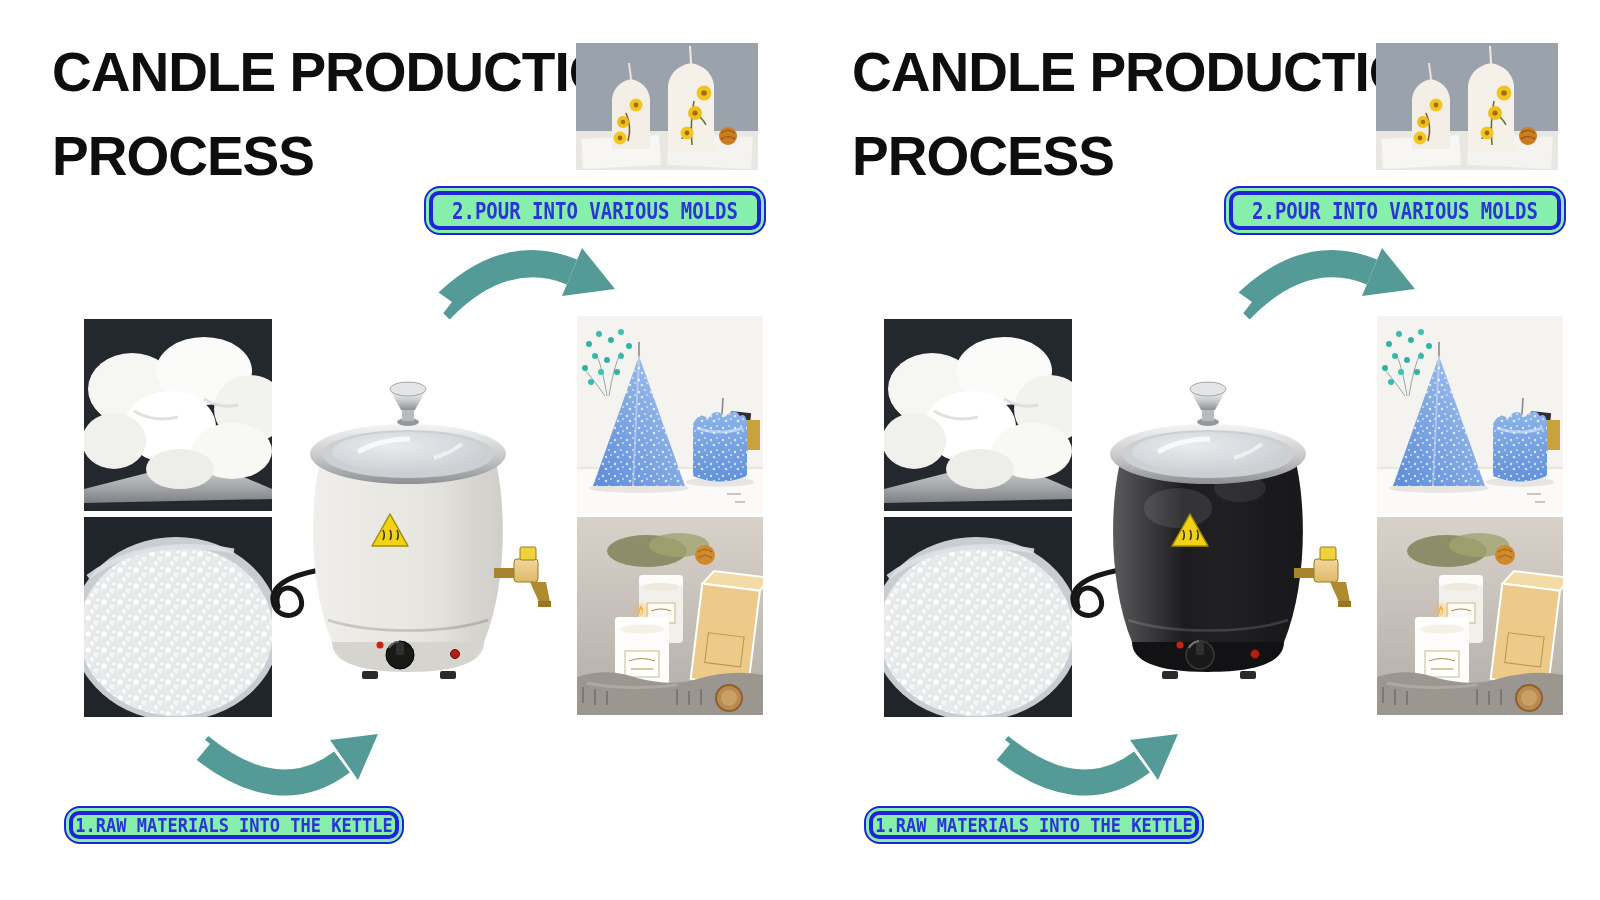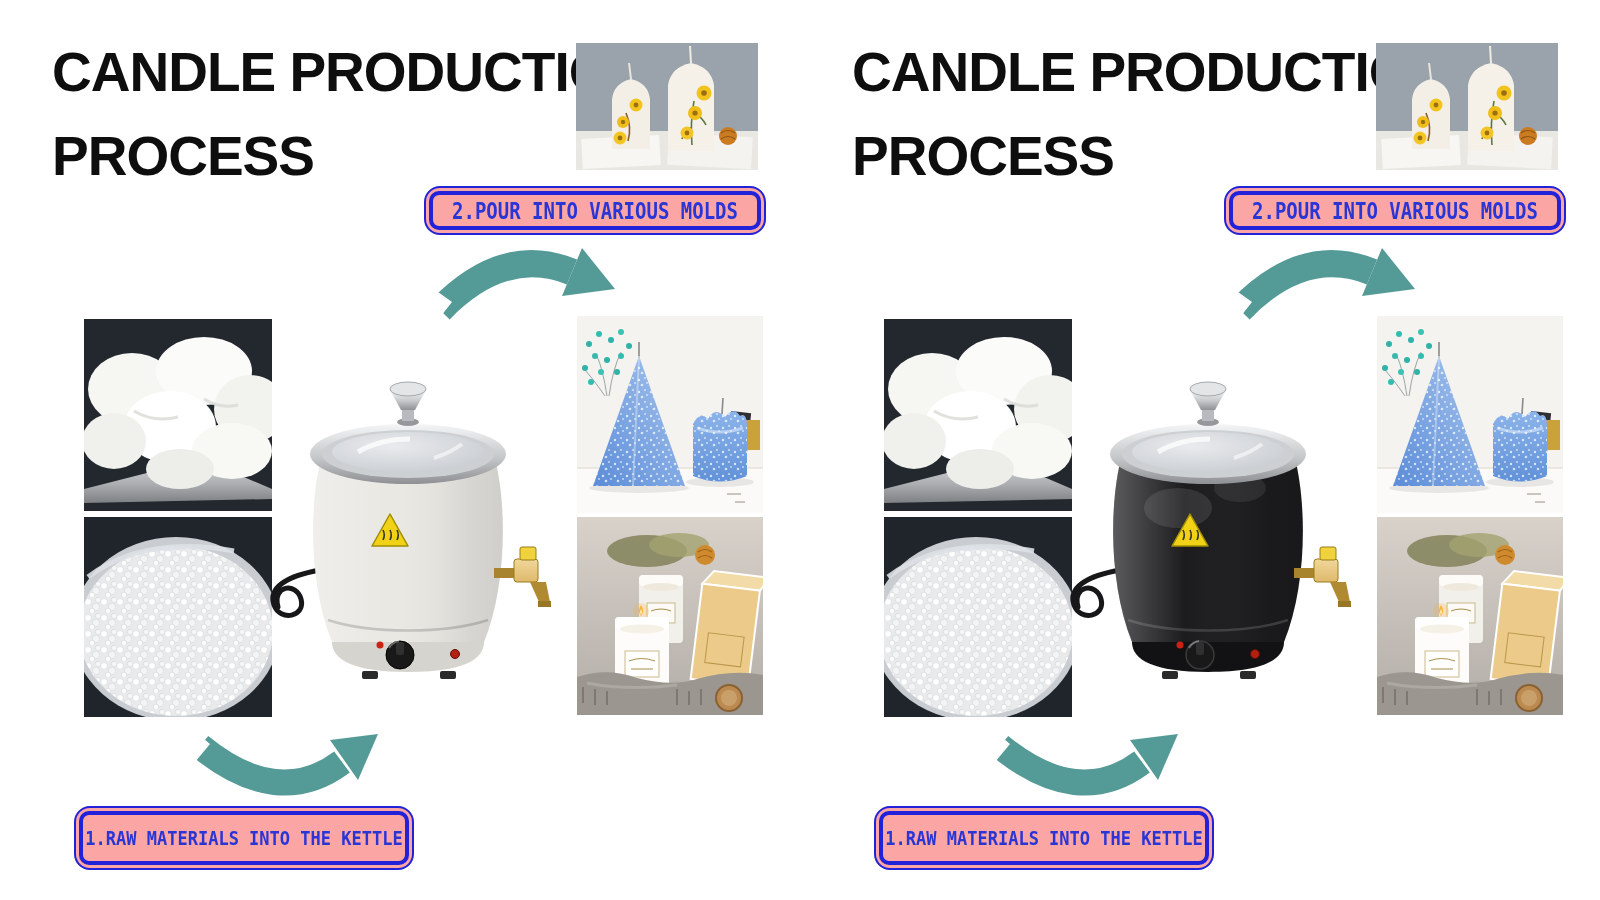--- a/index.html
+++ b/index.html
@@ -19,28 +19,28 @@
   .photo-finished{left:576px;top:43px;width:182px;height:127px;}
   .photo-raw1{left:84px;top:319px;width:188px;height:192px;}
   .photo-raw2{left:84px;top:517px;width:188px;height:200px;}
   .photo-molds{left:577px;top:316px;width:186px;height:197px;}
   .photo-jars{left:577px;top:517px;width:186px;height:198px;}
 
   .kettle{position:absolute;left:258px;top:358px;width:300px;height:335px;}
   .kettle svg{display:block;width:100%;height:100%;}
 
   .step-box{position:absolute;border:2px solid #2222d8;border-radius:16px;
-    padding:3px;background:#fca5a5;box-sizing:border-box;text-align:center;}
+    padding:3px;background:#86efac;box-sizing:border-box;text-align:center;}
   .step-box .inner{height:100%;border:4px solid #2222d8;border-radius:10px;
     box-sizing:border-box;display:flex;align-items:center;justify-content:center;}
   .step-box .txt{font-family:"DejaVu Sans Mono",monospace;font-weight:bold;
     color:#2a35d6;transform:scaleY(1.18);white-space:nowrap;}
   .step2-box{left:424px;top:186px;width:342px;height:49px;}
   .step2-box .txt{font-size:19px;}
-  .step1-box{left:74px;top:806px;width:340px;height:64px;}
+  .step1-box{left:64px;top:806px;width:340px;height:38px;}
   .step1-box .txt{font-size:17px;}
 
   .arrow{position:absolute;}
   .arrow-top{left:426px;top:236px;width:200px;height:98px;}
   .arrow-bottom{left:186px;top:716px;width:200px;height:88px;}
 </style>
 </head>
 <body>
 
 <svg width="0" height="0" style="position:absolute" aria-hidden="true">

